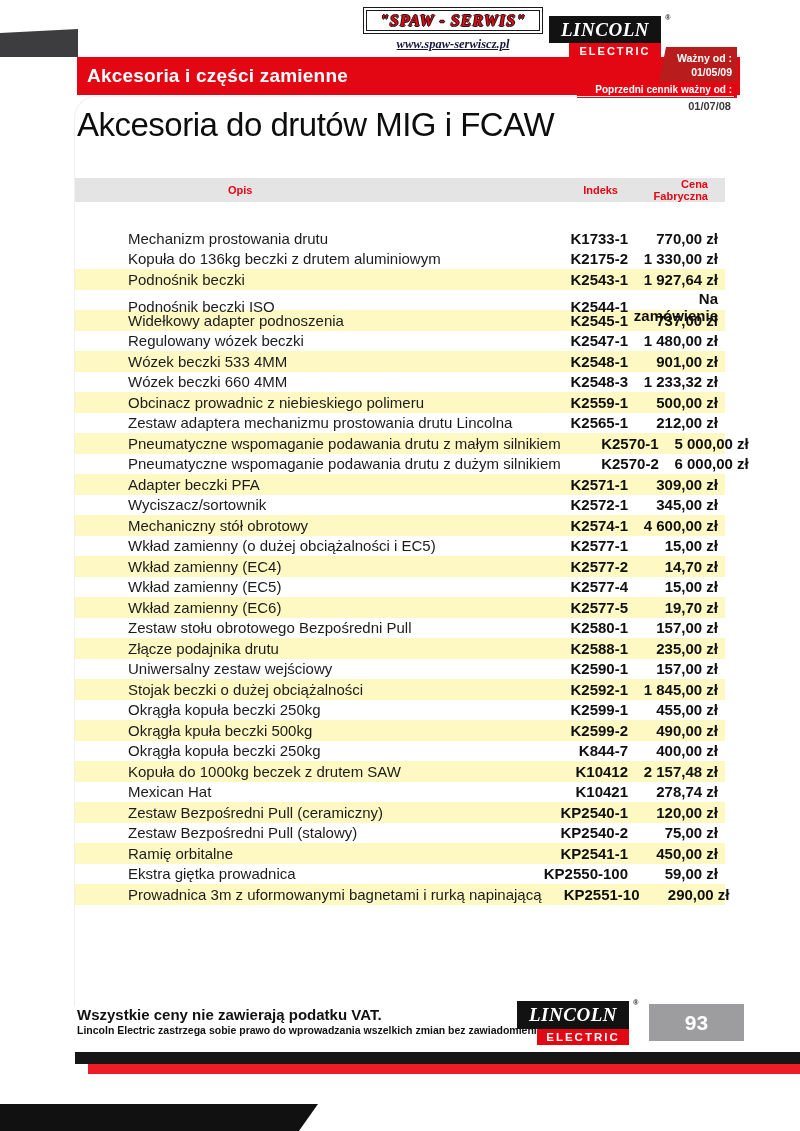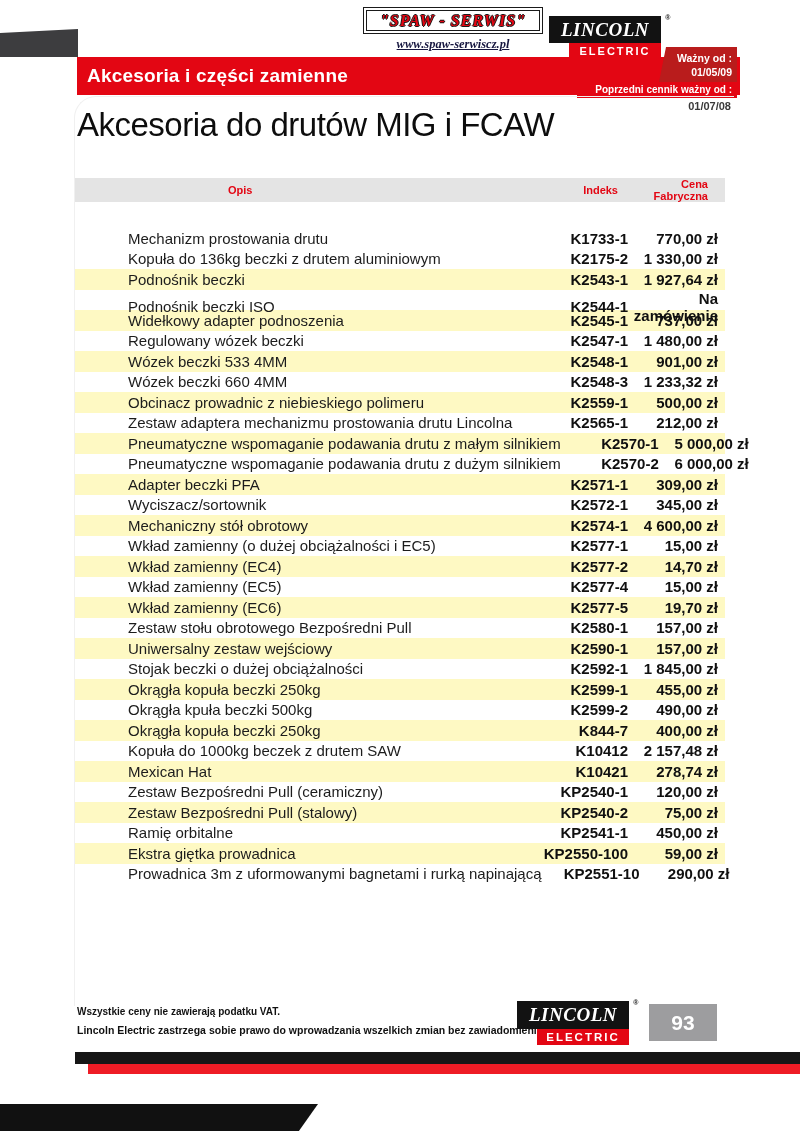--- a/index.html
+++ b/index.html
@@ -107,29 +107,29 @@
     height: 20.5px;
     display: grid; grid-template-columns: 1fr 100px 95px; align-items: center;
     font-size: 15px;
   }
   .trow:nth-child(2n+3) { background: #fef9c3; }
   .c-opis { padding-left: 53px; color: #1c1c1c; white-space: nowrap; }
   .c-indeks { text-align: right; font-weight: bold; color: #101010; padding-right: 2px; }
   .c-cena { text-align: right; font-weight: bold; color: #101010; padding-right: 7px; }
 
   
-  .note1 { left: 77px; top: 1006px; font-size: 10px; font-weight: bold; }
+  .note1 { left: 77px; top: 1006px; font-size: 15px; font-weight: bold; }
   .note2 { left: 77px; top: 1024px; font-size: 10.5px; font-weight: bold; }
 
   .lincoln-bottom { left: 517px; top: 1001px; }
   .lincoln-bottom .lincoln-black { width: 112px; height: 28px; font-size: 19px; }
   .lincoln-bottom .lincoln-red { width: 92px; height: 16px; font-size: 11.5px; }
 
   .page-badge {
-    left: 649px; top: 1004px; width: 68px; height: 37px;
+    left: 649px; top: 1004px; width: 95px; height: 37px;
     background: #9d9d9f; display: flex; align-items: center; justify-content: center;
   }
   .page-number { color: #fff; font-weight: bold; font-size: 21px; }
 
   .bar-black { left: 75px; top: 1052px; width: 725px; height: 12px; background: #161616; }
   .bar-red   { left: 88px; top: 1064px; width: 712px; height: 10px; background: #ee1c25; }
 
   .corner-bottom {
     left: 0; top: 1104px; width: 318px; height: 27px; background: #111;
     clip-path: polygon(0 0, 100% 0, 94% 100%, 0 100%);
@@ -267,20 +267,25 @@
         <span class="c-opis">Wkład zamienny (EC6)</span>
         <span class="c-indeks">K2577-5</span>
         <span class="c-cena">19,70 zł</span>
       </div>
       <div class="trow">
         <span class="c-opis">Zestaw stołu obrotowego Bezpośredni Pull</span>
         <span class="c-indeks">K2580-1</span>
         <span class="c-cena">157,00 zł</span>
       </div>
       <div class="trow">
+        <span class="c-opis">Złącze podajnika drutu</span>
+        <span class="c-indeks">K2588-1</span>
+        <span class="c-cena">235,00 zł</span>
+      </div>
+      <div class="trow">
         <span class="c-opis">Uniwersalny zestaw wejściowy</span>
         <span class="c-indeks">K2590-1</span>
         <span class="c-cena">157,00 zł</span>
       </div>
       <div class="trow">
         <span class="c-opis">Stojak beczki o dużej obciążalności</span>
         <span class="c-indeks">K2592-1</span>
         <span class="c-cena">1 845,00 zł</span>
       </div>
       <div class="trow">

